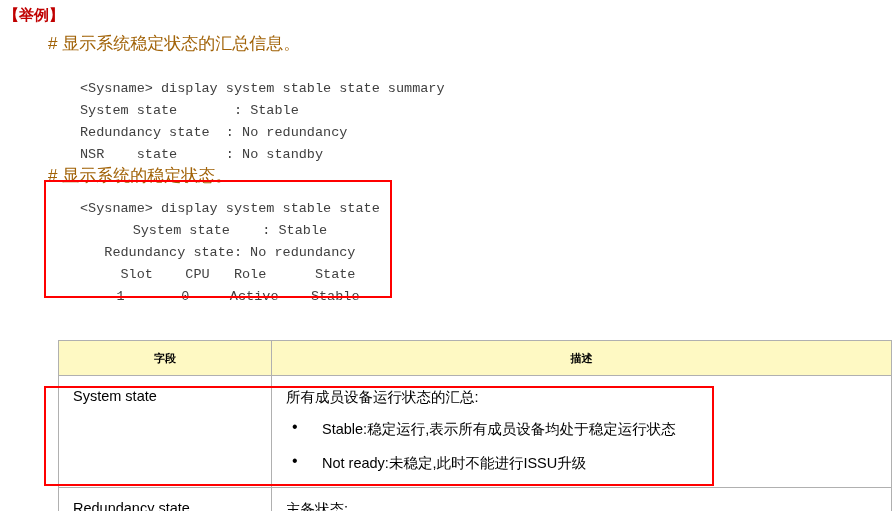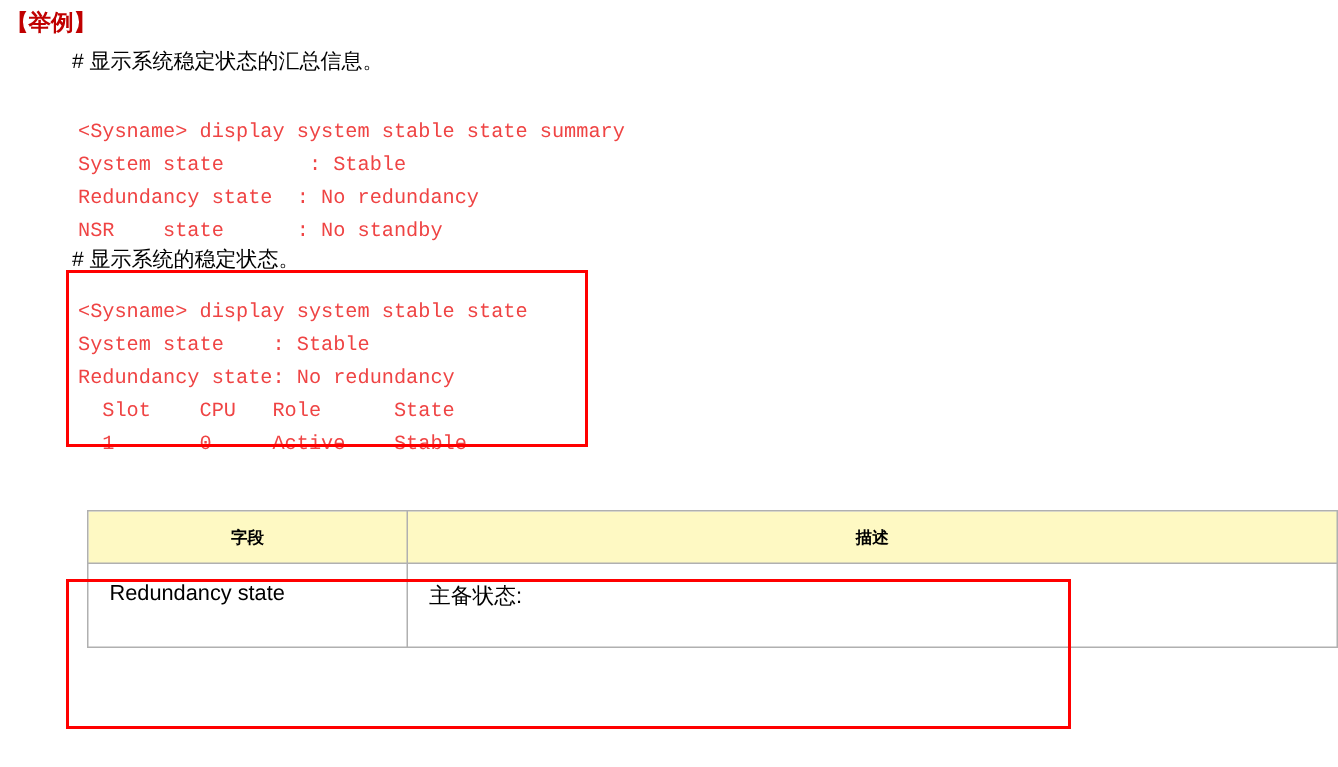--- a/index.html
+++ b/index.html
@@ -26,37 +26,38 @@
     left: 4px;
     top: 6px;
     font-size: 15px;
     font-weight: bold;
     color: #c00000;
     letter-spacing: 0px;
   }
 
   .cmd-note {
     position: absolute;
-    font-size: 14px;
-    color: #000000;
+    font-size: 17px;
+    color: #a16207;
     font-family: "Liberation Sans", sans-serif;
   }
   .note1 { left: 48px; top: 32px; }
   .note2 { left: 48px; top: 164px; }
 
   .mono-block {
     position: absolute;
     font-family: "Liberation Mono", monospace;
     font-size: 13.5px;
     line-height: 22px;
     white-space: pre;
-    color: #ef4444;
+    color: #404040;
+    margin-left: 28px;
   }
   #block1 { left: 52px; top: 64px; }
-  #block2 { left: 52px; top: 184px; }
+  #block2 { left: 52px; top: 184px; text-align: center; }
 
   
   .red-box {
     position: absolute;
     border: 2px solid #ff0000;
     box-sizing: border-box;
     pointer-events: none;
   }
   #redbox-cmd {
     left: 44px;
@@ -167,20 +168,30 @@
 
 
     <table class="info-table">
       <thead>
         <tr>
           <th class="col-field">字段</th>
           <th>描述</th>
         </tr>
       </thead>
       <tbody>
+        <tr>
+          <td class="cell-field">System state</td>
+          <td class="cell-desc">
+            <p class="desc-intro">所有成员设备运行状态的汇总:</p>
+            <ul class="bullets">
+              <li>Stable:稳定运行,表示所有成员设备均处于稳定运行状态</li>
+              <li>Not ready:未稳定,此时不能进行ISSU升级</li>
+            </ul>
+          </td>
+        </tr>
         <tr class="row-clipped">
           <td class="cell-field">Redundancy state</td>
           <td class="cell-desc">
             <p class="desc-intro">主备状态:</p>
           </td>
         </tr>
       </tbody>
     </table>
 
     <div class="red-box" id="redbox-table"></div>

